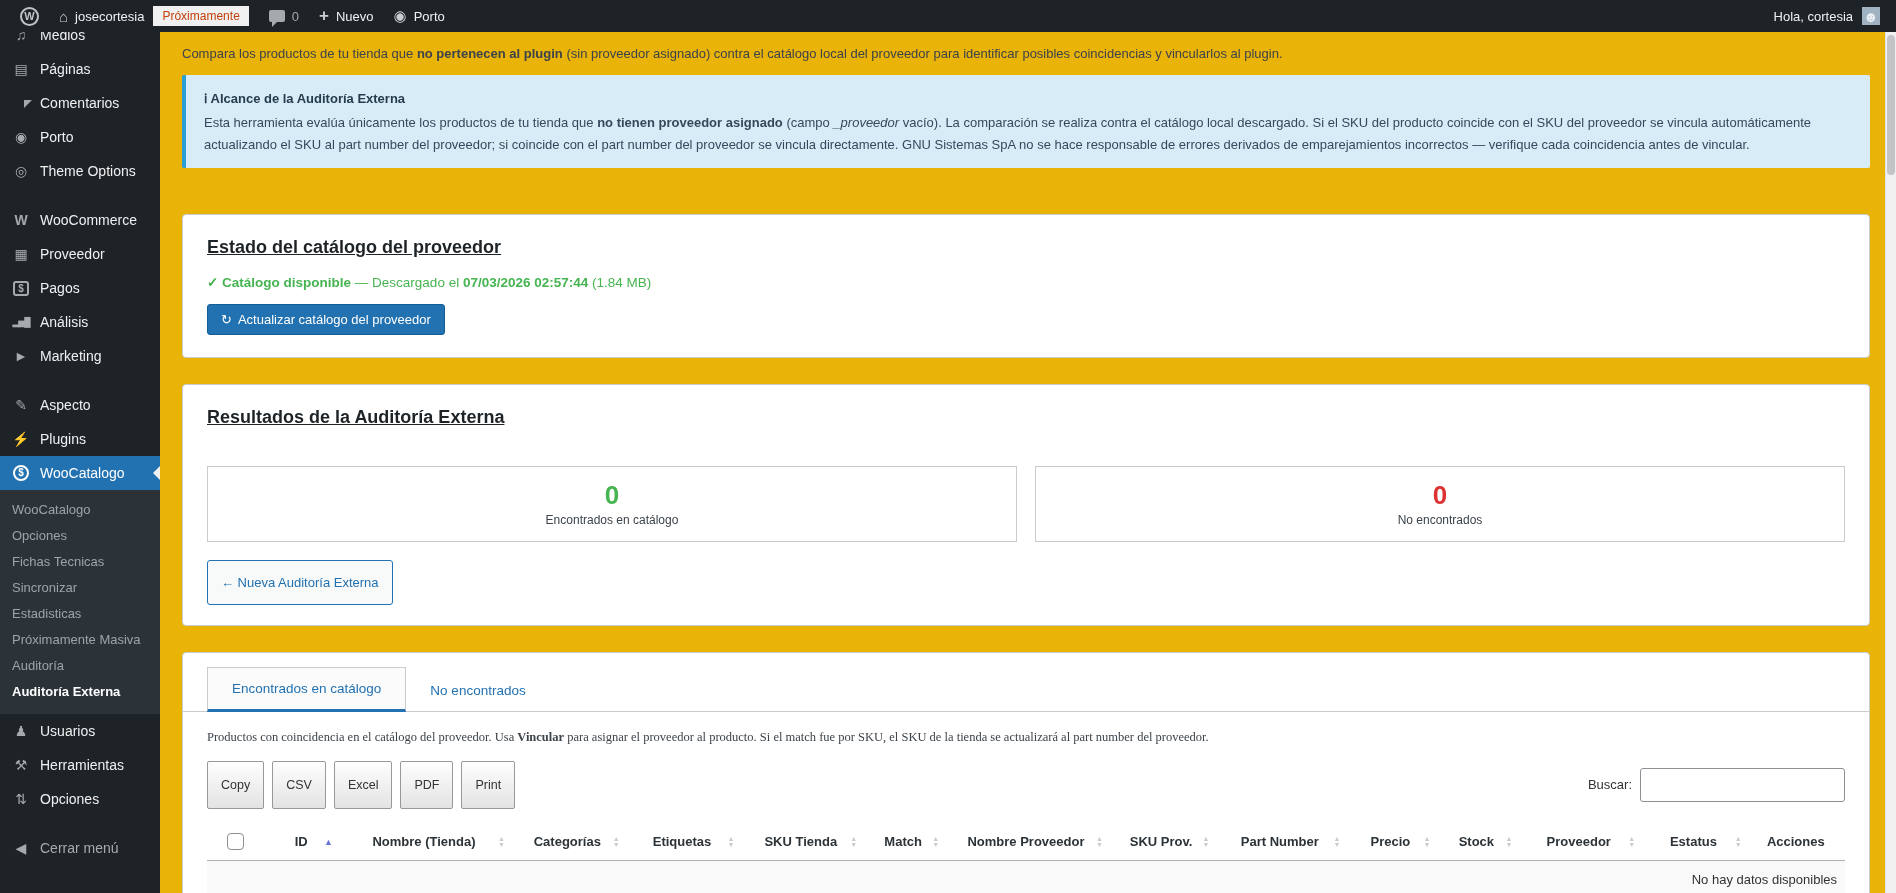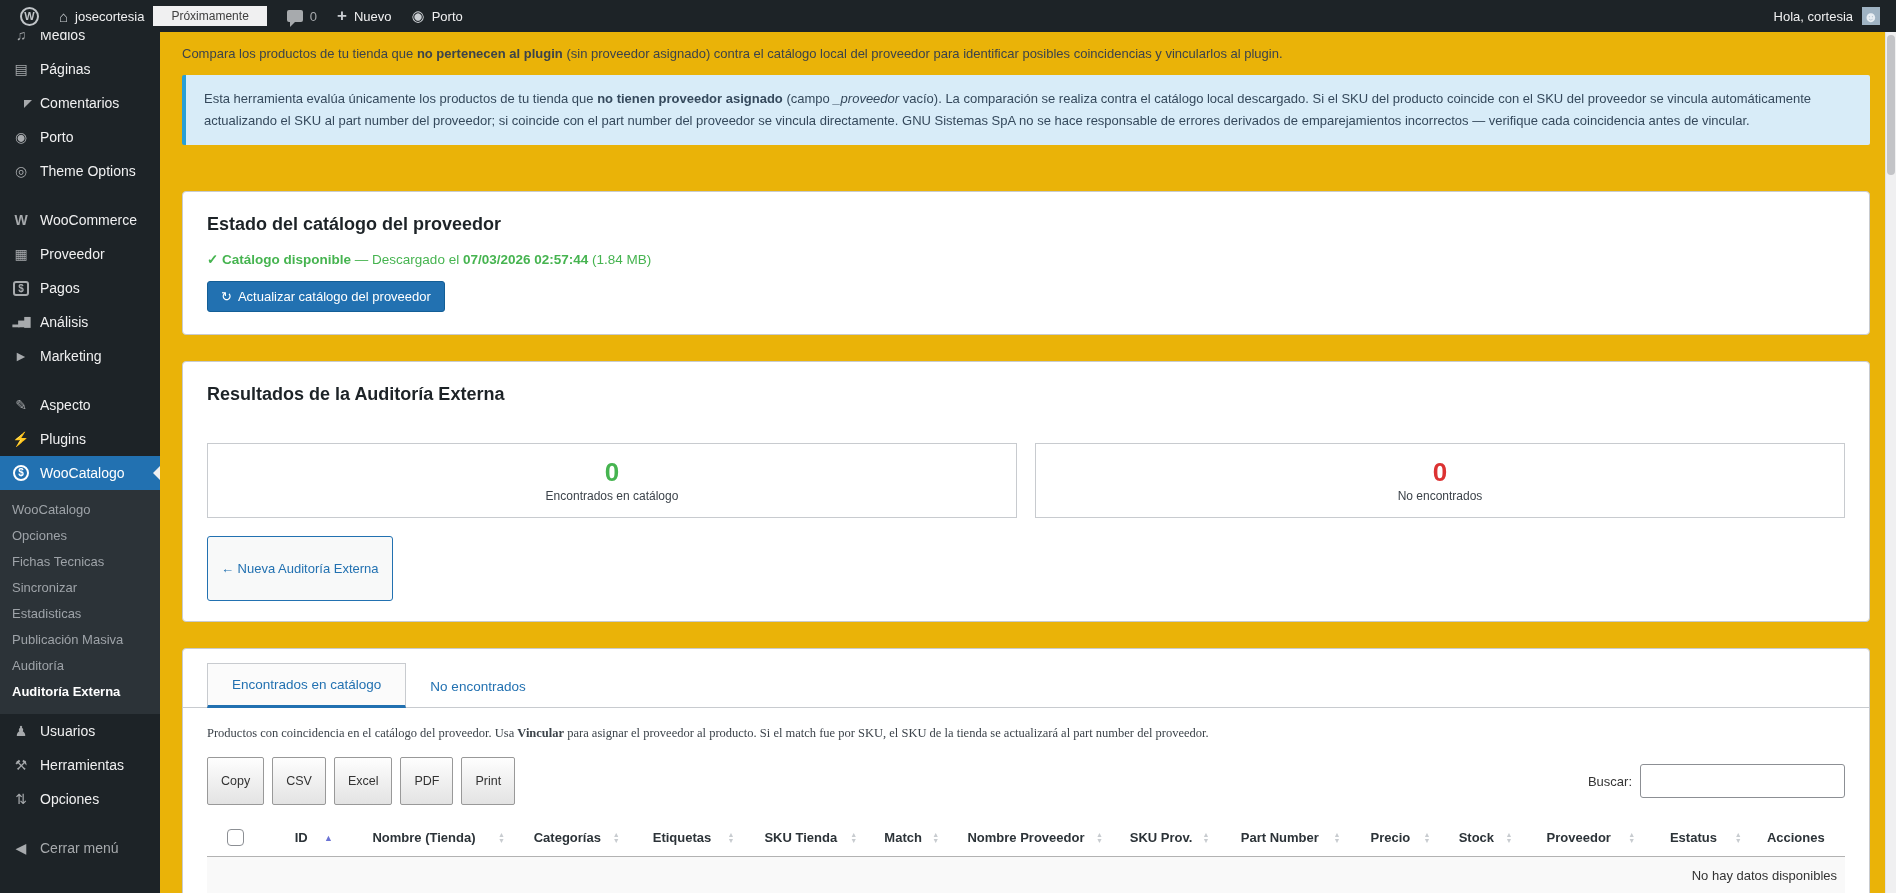--- a/index.html
+++ b/index.html
@@ -7,21 +7,21 @@
     font-family:"Liberation Sans", sans-serif; background:#f0f0f1; }
 
   
   #adminbar { height:32px; background:#1d2327; color:#f0f0f1; display:flex;
     align-items:center; font-size:13px; padding:0 10px; position:relative; z-index:20;}
   .ab-item { display:flex; align-items:center; gap:7px; padding:0 10px; height:32px; cursor:pointer; white-space:nowrap;}
   .wp-logo { width:19px; height:19px; border-radius:50%; border:2px solid #c0c4c8;
     display:flex; align-items:center; justify-content:center; font-weight:bold;
     font-size:11px; color:#c0c4c8; }
   .home-glyph { font-size:15px; color:#c9cdd1; }
-  .coming-soon { background:#f0f0f1; color:#404040; padding:3px 18px; font-size:12px; margin-left:2px;}
+  .coming-soon { background:#f0f0f1; color:#c2410c; padding:3px 9px; font-size:12px; margin-left:2px;}
   .bubble { width:16px; height:12px; background:#a7aaad; border-radius:2px; position:relative; }
   .bubble::after { content:""; position:absolute; left:3px; bottom:-5px;
     border:4px solid transparent; border-top-color:#a7aaad; border-left-color:#a7aaad; }
   .ab-count { color:#a7aaad; }
   .plus-glyph { font-size:17px; font-weight:bold; color:#c9cdd1; }
   .porto-glyph { font-size:15px; color:#c9cdd1; }
   .ab-right { margin-left:auto; display:flex; align-items:center; gap:9px; padding-right:6px;}
   .avatar { width:18px; height:18px; background:#9fb3c3; color:#e8eef3;
     display:flex; align-items:center; justify-content:center; font-size:15px; line-height:1;}
 
@@ -54,36 +54,36 @@
   #intro { font-size:13px; color:#3c434a; margin:6px 0 14px; }
   b.inline { font-weight:bold; }
   i.inline { font-style:italic; }
 
   #notice { background:#d8ecf8; border-left:4px solid #2a9fd6; border-radius:2px;
     padding:13px 18px; font-size:13px; color:#35495c; line-height:1.68; margin-bottom:46px;}
   #notice .notice-title { font-weight:bold; margin-bottom:2px; color:#243c4e; }
 
   .card { background:#fff; border:1px solid #c8cbcf; border-radius:4px; margin-bottom:26px; }
   #catalog-card { padding:22px 24px; }
-  .card h2 { font-size:18px; font-weight:bold; color:#1d2327; }
+  .card h2 { font-size:18px; font-weight:bold; color:#1d2327;text-decoration:underline; }
   #catalog-status { color:#46b450; font-size:13.5px; margin:16px 0 14px; }
   #catalog-status b { font-weight:bold; }
   .btn-primary { display:inline-flex; align-items:center; gap:6px; background:#2271b1;
     color:#fff; border:1px solid #135e96; border-radius:3px; padding:7px 13px;
     font-size:13px; cursor:pointer; font-family:inherit; }
 
   #results-card { padding:22px 24px 20px; }
   #stat-row { display:flex; gap:18px; margin-top:38px; }
   .stat-box { flex:1; border:1px solid #c8cbcf; text-align:center; padding:12px 10px 14px; background:#fff;}
   .stat-num { font-size:26px; font-weight:bold; line-height:1.25; }
   .stat-num.green { color:#46b450; }
   .stat-num.red { color:#dc3232; }
   .stat-label { font-size:12px; color:#3c434a; margin-top:1px; }
   .btn-secondary { display:inline-block; margin-top:18px; background:#f8f9f9; color:#2271b1;
-    border:1px solid #2271b1; border-radius:3px; padding:24px 13px; font-size:13px;
+    border:1px solid #2271b1; border-radius:3px; padding:14px 13px; font-size:13px;
     cursor:pointer; font-family:inherit; }
 
   #table-card { padding:0 24px 16px; }
   #tabs { display:flex; align-items:flex-end; border-bottom:1px solid #c8cbcf;
     padding:14px 0 0; margin:0 -24px; padding-left:24px; }
   .tab { font-size:13.5px; color:#2271b1; padding:13px 24px; cursor:pointer; }
   .tab.active { background:#fbfbfb; border:1px solid #c8cbcf; border-bottom:3px solid #2271b1;
     margin-bottom:-1px; }
   #table-desc { font-size:12.5px; color:#3c434a; margin:18px 0 16px;font-family:Liberation Serif, serif; }
 
@@ -204,21 +204,21 @@
       <div class="menu-item active">
         <span class="mi-icon circled">$</span>
         <span>WooCatalogo</span>
       </div>
       <div id="submenu">
         <div class="submenu-item">WooCatalogo</div>
         <div class="submenu-item">Opciones</div>
         <div class="submenu-item">Fichas Tecnicas</div>
         <div class="submenu-item">Sincronizar</div>
         <div class="submenu-item">Estadisticas</div>
-        <div class="submenu-item">Publicación Masiva</div>
+        <div class="submenu-item">Próximamente Masiva</div>
         <div class="submenu-item">Auditoría</div>
         <div class="submenu-item active">Auditoría Externa</div>
       </div>
       <div class="menu-item">
         <span class="mi-icon">♟</span>
         <span>Usuarios</span>
       </div>
       <div class="menu-item">
         <span class="mi-icon">⚒</span>
         <span>Herramientas</span>
@@ -232,20 +232,21 @@
         <span class="mi-icon">◀</span>
         <span>Cerrar menú</span>
       </div>
     </div>
   </div>
 
   <div id="content">
     <p id="intro"><span>Compara los productos de tu tienda que </span><b class="inline">no pertenecen al plugin</b><span> (sin proveedor asignado) contra el catálogo local del proveedor para identificar posibles coincidencias y vincularlos al plugin.</span></p>
 
     <div id="notice">
+      <div class="notice-title"><span>ℹ</span> <span>Alcance de la Auditoría Externa</span></div>
       <div><span>Esta herramienta evalúa únicamente los productos de tu tienda que </span><b class="inline">no tienen proveedor asignado</b><span> (campo </span><i class="inline">_proveedor</i><span> vacío). La comparación se realiza contra el catálogo local descargado. Si el SKU del producto coincide con el SKU del proveedor se vincula automáticamente actualizando el SKU al part number del proveedor; si coincide con el part number del proveedor se vincula directamente. GNU Sistemas SpA no se hace responsable de errores derivados de emparejamientos incorrectos — verifique cada coincidencia antes de vincular.</span></div>
     </div>
 
     <div class="card" id="catalog-card">
       <h2>Estado del catálogo del proveedor</h2>
       <div id="catalog-status">
         <b>✓</b>
         <b>Catálogo disponible</b><span> — Descargado el </span><b>07/03/2026 02:57:44</b><span> (1.84 MB)</span>
       </div>
       <button class="btn-primary">

